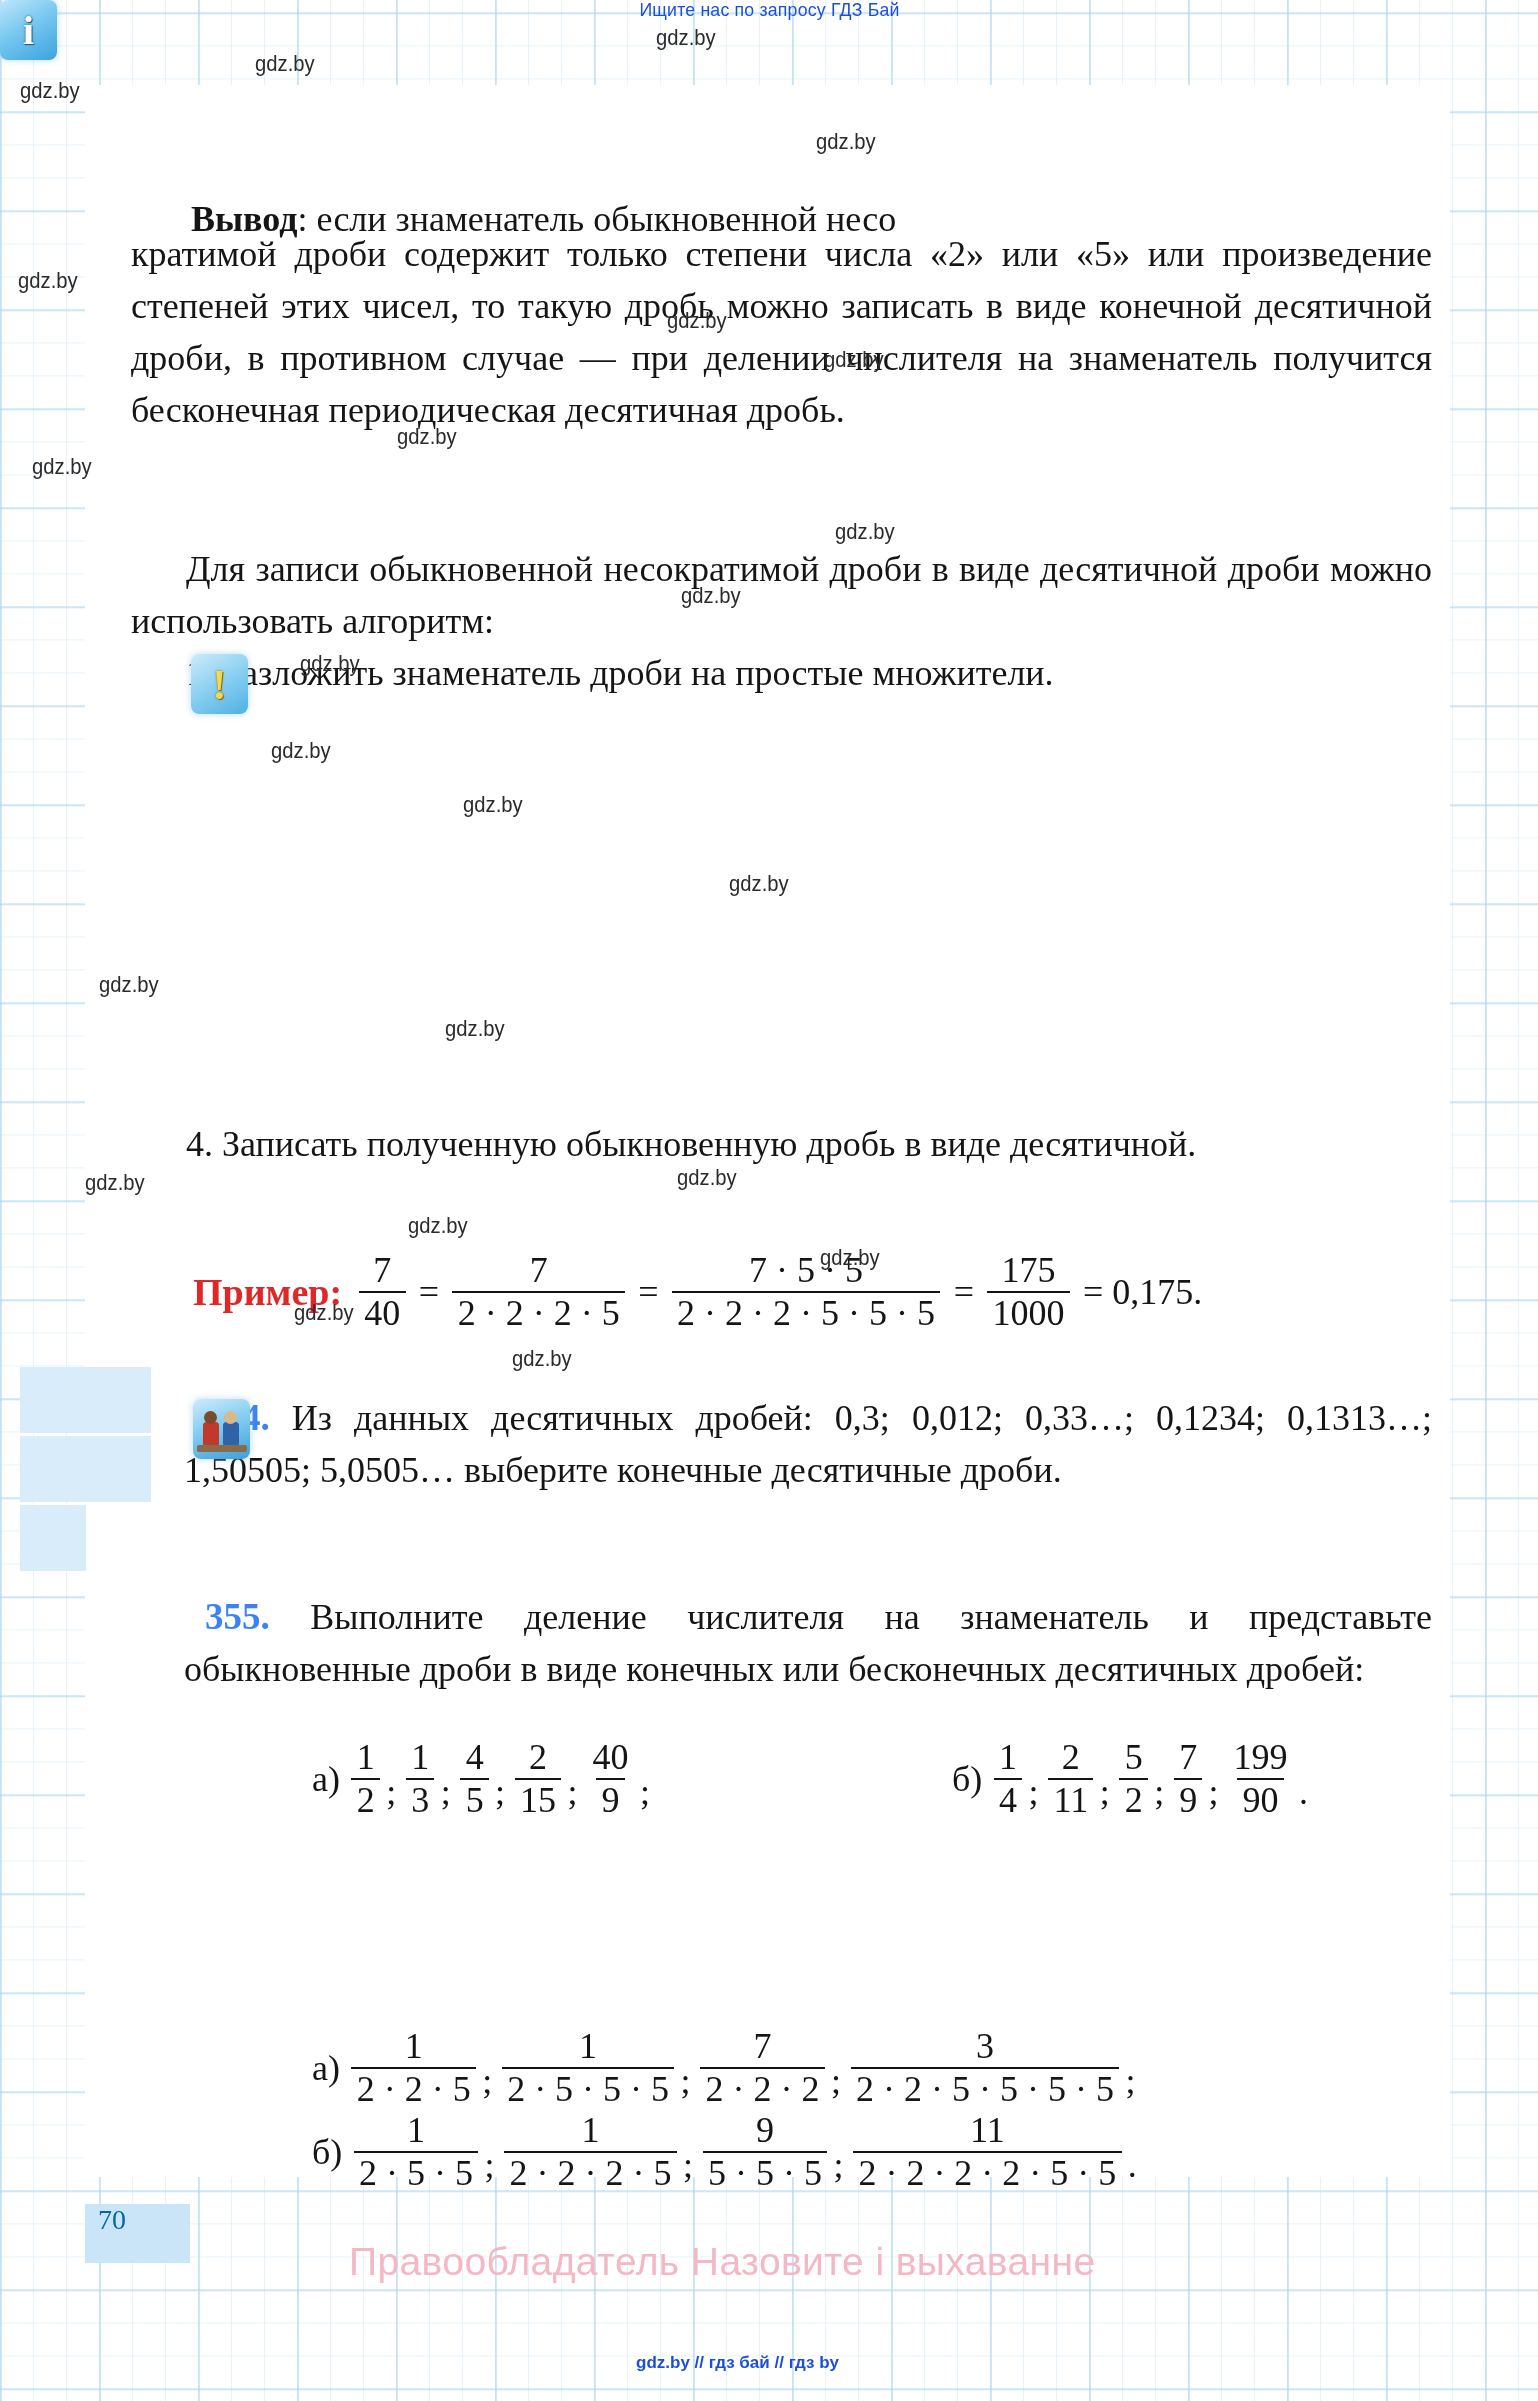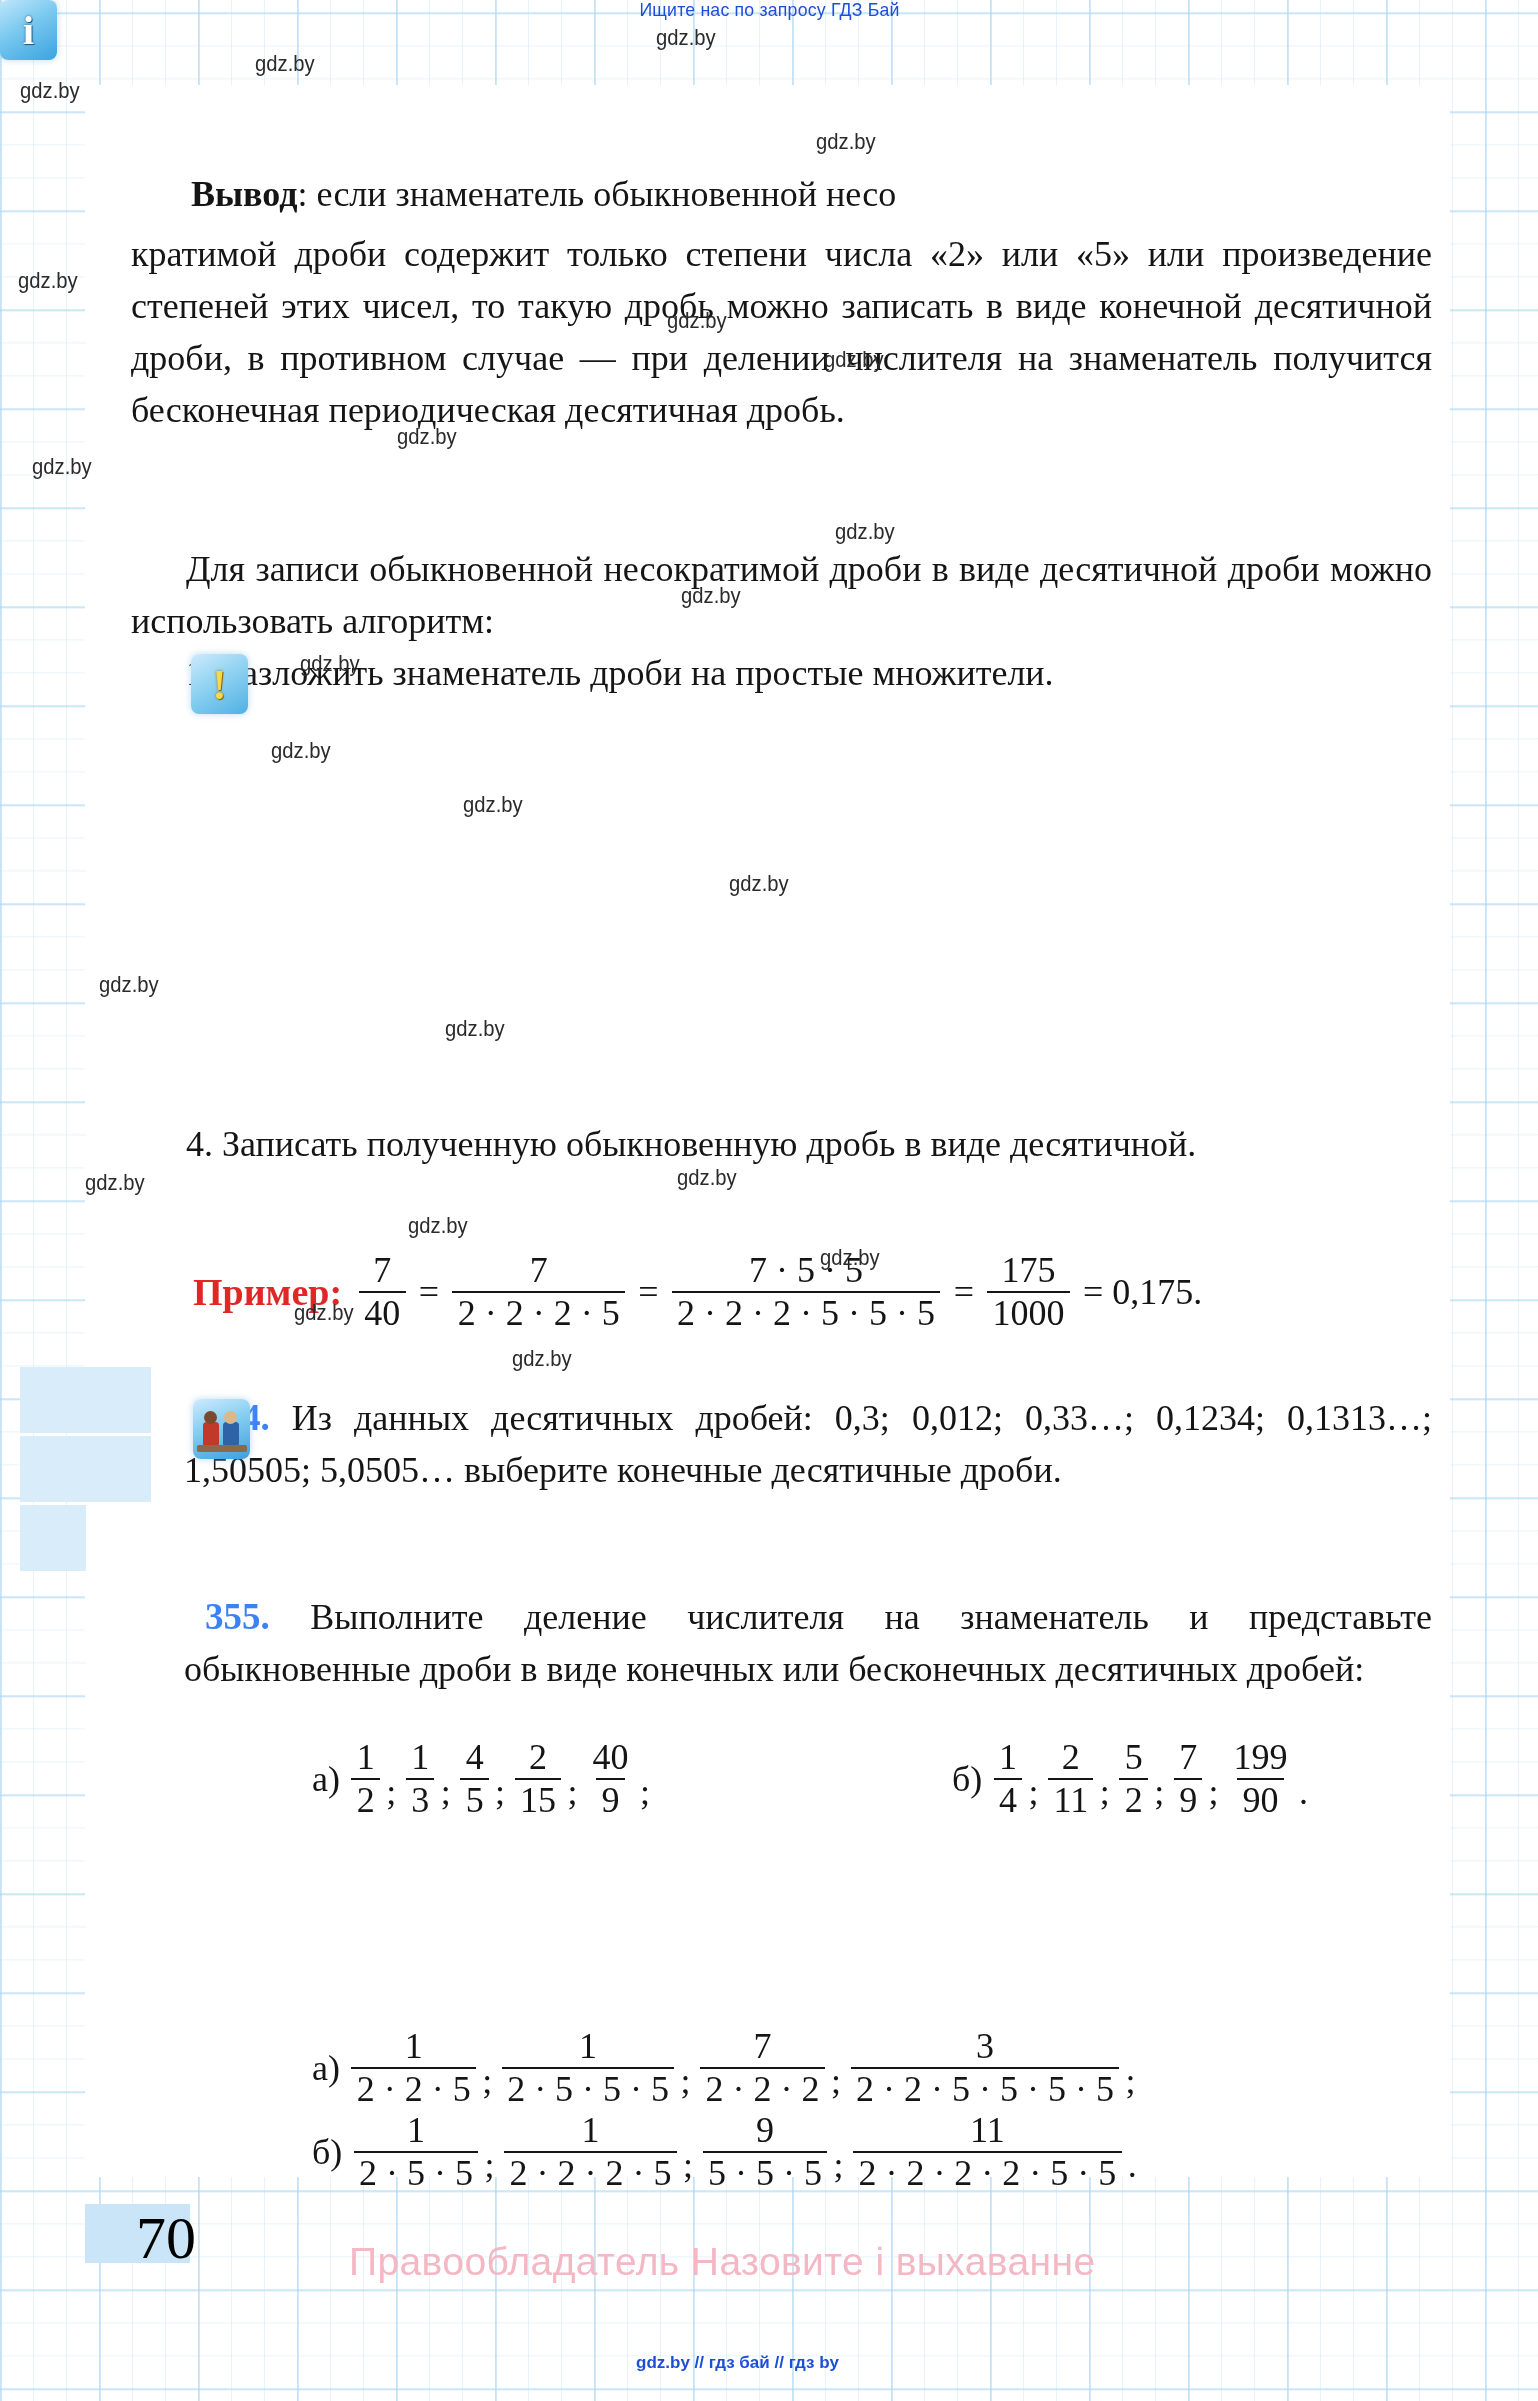--- a/index.html
+++ b/index.html
@@ -183,23 +183,23 @@
     position:absolute;
     left:85px;top:2204px;
     width:105px;height:59px;
     background:#c9e5f7;
     z-index:4;
   }
   .pagenum{
     position:absolute;
     left:98px;top:2204px;
     width:98px;
-    text-align:right;
-    font-family:"Liberation Serif", serif;
-    font-size:60px;color:#000000;
+    text-align:left;
+    font-family:"Liberation Serif", serif;
+    font-size:28px;color:#0369a1;
     z-index:7;
   }
 </style>
 </head>
 <body>
 
 <div id="paper-grid"></div>
 <div id="page-white"></div>
 
 <div class="grid-cell" style="left:19.5px;top:1367px;width:66px;height:66px;"></div>
@@ -208,21 +208,21 @@
 <div class="grid-cell" style="left:85px;top:1367px;width:66px;height:66px;"></div>
 <div class="grid-cell" style="left:85px;top:1436px;width:66px;height:66px;"></div>
 
 <div id="content">
 
   <div class="top-banner">Ищите нас по запросу ГДЗ Бай</div>
 
   <div class="icon-box icon-info">
     <div class="glyph">i</div>
   </div>
-  <div class="body-text" style="left:191px;top:168px;width:1241px;">
+  <div class="body-text" style="left:191px;top:193px;width:1241px;">
     <p class="para" style="text-indent:0;"><b>Вывод</b><span>: если знаменатель обыкновенной несо­</span></p>
   </div>
   <div class="body-text" style="left:131px;top:228px;width:1301px;">
     кратимой дроби содержит только степени чис­ла «2» или «5» или произведение степеней этих чи­сел, то такую дробь можно записать в виде конечной десятичной дроби, в противном случае — при деле­нии числителя на знаменатель получится бесконеч­ная периодическая десятичная дробь.
   </div>
 
   <div class="body-text indent" style="left:131px;top:543px;width:1301px;">Для записи обыкновенной несократимой дроби в виде десятичной дроби можно использовать алгоритм:</div>
 
   <div class="icon-box icon-warn" style="left:191px;top:654px;">
     <div class="glyph">!</div>

